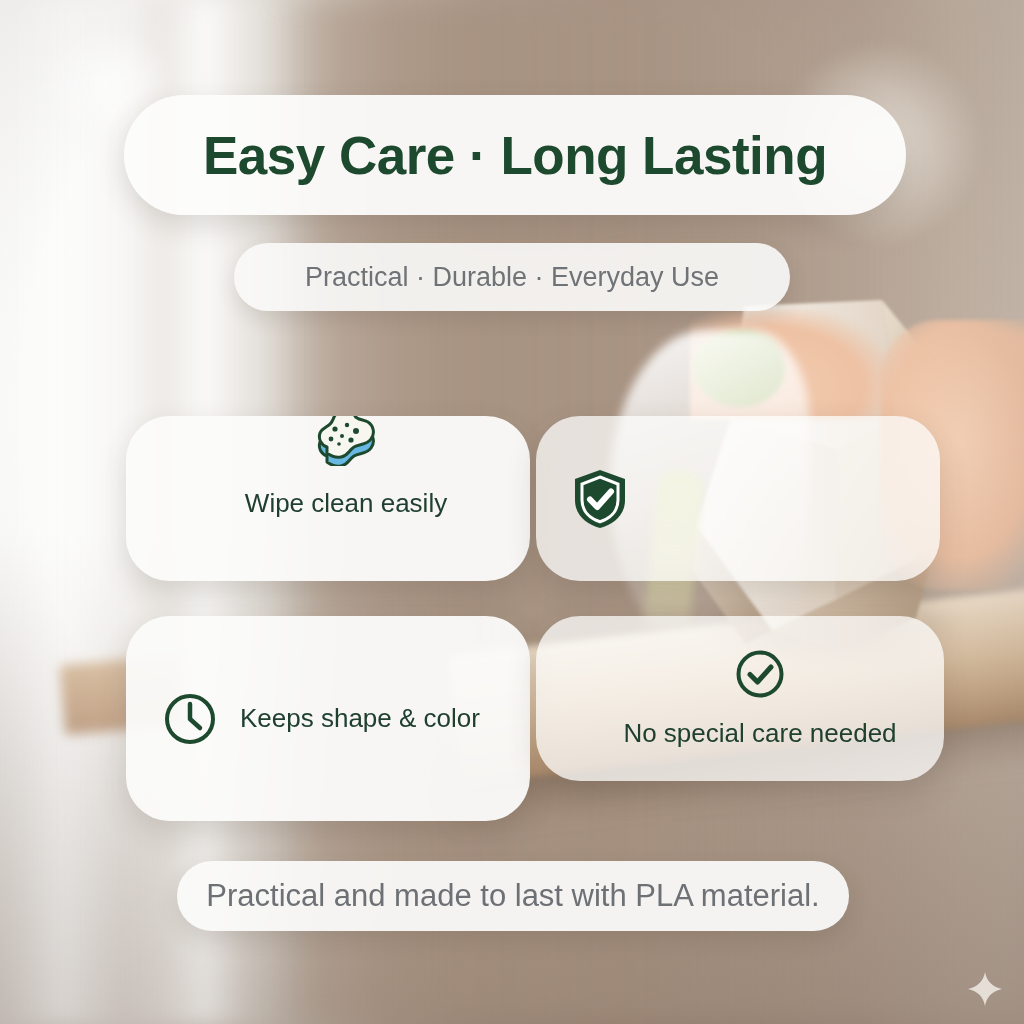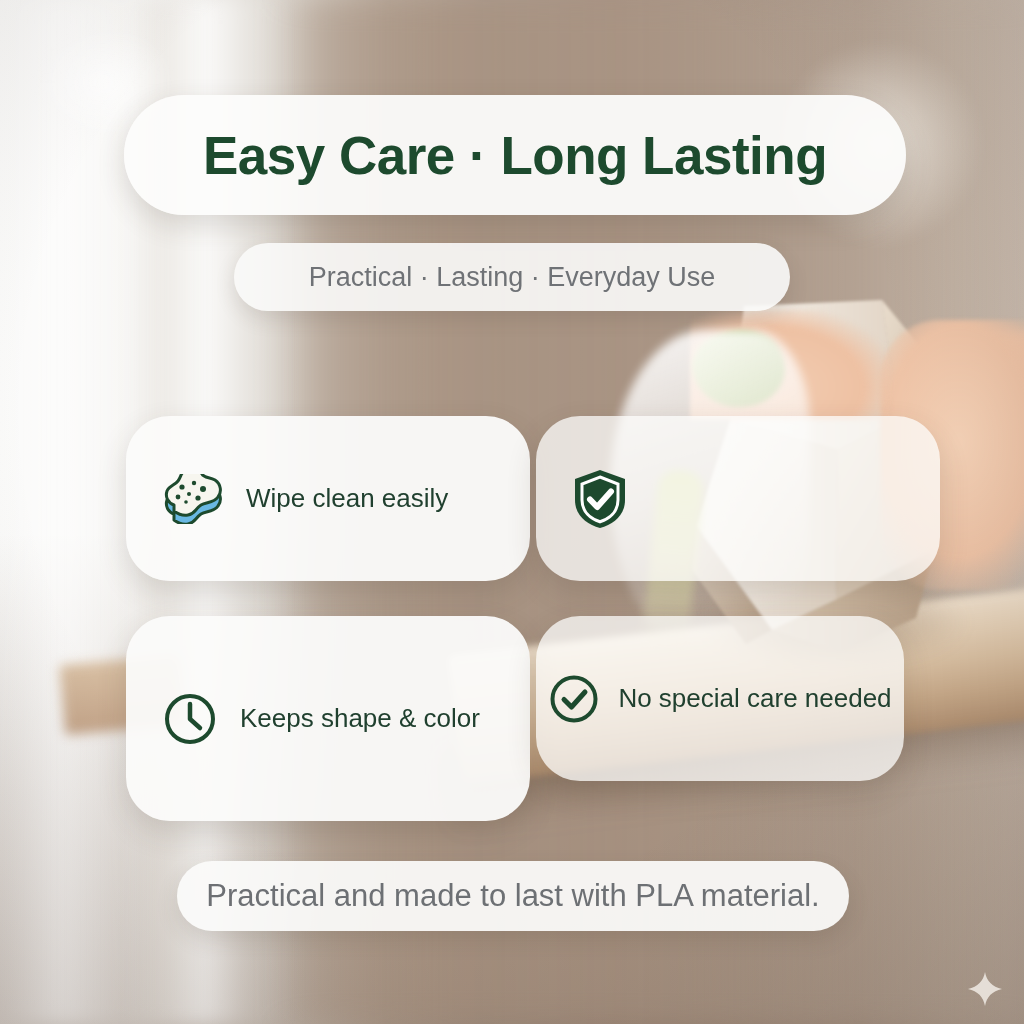--- a/index.html
+++ b/index.html
@@ -247,23 +247,23 @@
     position: absolute;
     border-radius: 44px;
     display: flex;
     align-items: center;
     box-shadow: 0 12px 30px rgba(70,55,45,0.16);
   }
   .card-opaque { background: rgba(251,251,250,0.95); }
   .card-translucent { background: rgba(252,252,251,0.74); }
 
   .card-row { flex-direction: row; gap: 22px; padding-left: 36px; }
-  .card-col { justify-content: center; gap: 18px; }
-
-  #card-wipe      { left: 126px; top: 416px; width: 368px; height: 165px; }
+  .card-col { flex-direction: column; justify-content: center; gap: 18px; padding-left: 40px; }
+
+  #card-wipe      { left: 126px; top: 416px; width: 368px; height: 165px; flex-direction: column; }
   #card-durable   { left: 536px; top: 416px; width: 368px; height: 165px; }
   #card-keeps     { left: 126px; top: 616px; width: 368px; height: 205px; }
   #card-nospecial { left: 536px; top: 616px; width: 368px; height: 165px; }
 
   .card-label {
     font-size: 26px;
     color: #20402f;
     white-space: nowrap;
   }
   .card-icon { flex: 0 0 auto; display: block; line-height: 0; }
@@ -343,21 +343,21 @@
   <div class="bg-layer bg-glow"></div>
   <div class="bg-layer bg-vignette"></div>
 
   <div class="overlay">
 
     <div class="title-pill">
       <span class="title-text">Easy Care · Long Lasting</span>
     </div>
 
     <div class="subtitle-pill">
-      <span class="subtitle-text">Practical · Lasting · Everyday Use</span>
+      <span class="subtitle-text">Practical · Durable · Everyday Use</span>
     </div>
 
     <div class="card card-opaque card-row" id="card-wipe">
       <span class="card-icon">
         <svg width="62" height="50" viewBox="0 0 62 50">
           <g stroke="#1d4a2e" stroke-width="3" stroke-linejoin="round">
             <path d="M12 40c-6-2-9-8-7-14 2-5 8-6 11-10 3-4 3-9 8-12 6-3 13 0 16 5 2 4 8 3 13 6 6 4 7 12 3 17-4 6-12 5-17 8-6 4-6 9-13 10-5 1-10-1-14-4z" fill="#69b8e3"></path>
             <path d="M12 31c-6-2-9-8-7-14 2-5 8-6 11-10 3-4 3-9 8-12 6-3 13 0 16 5 2 4 8 3 13 6 6 4 7 12 3 17-4 6-12 5-17 8-6 4-6 9-13 10-5 1-10-1-14-4z" fill="#f7f6ef"></path>
           </g>
           <g fill="#1d4a2e">

